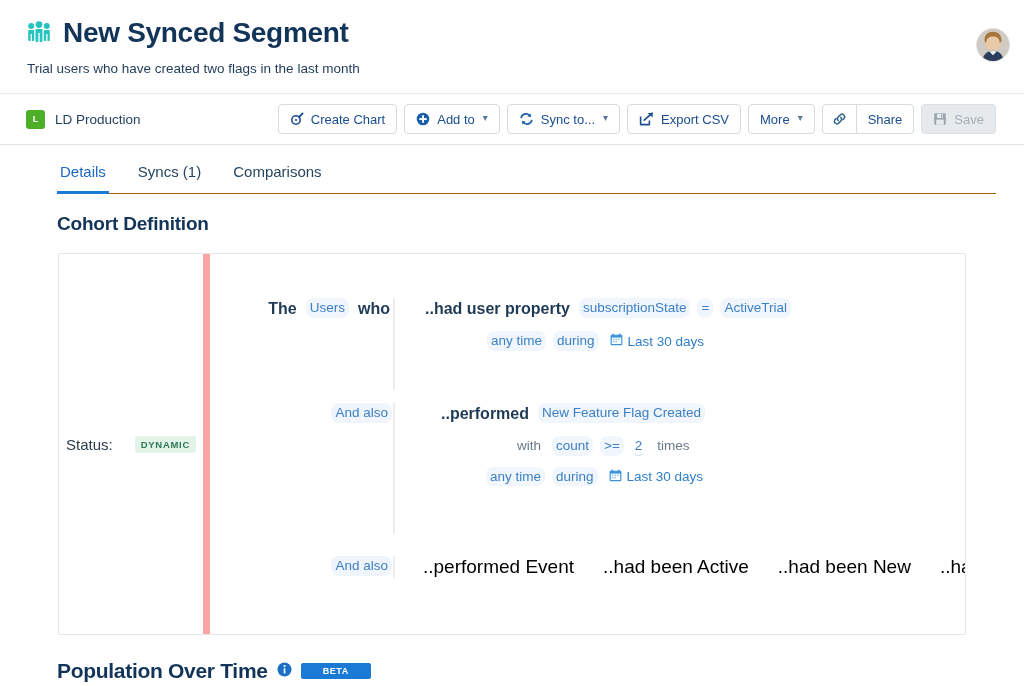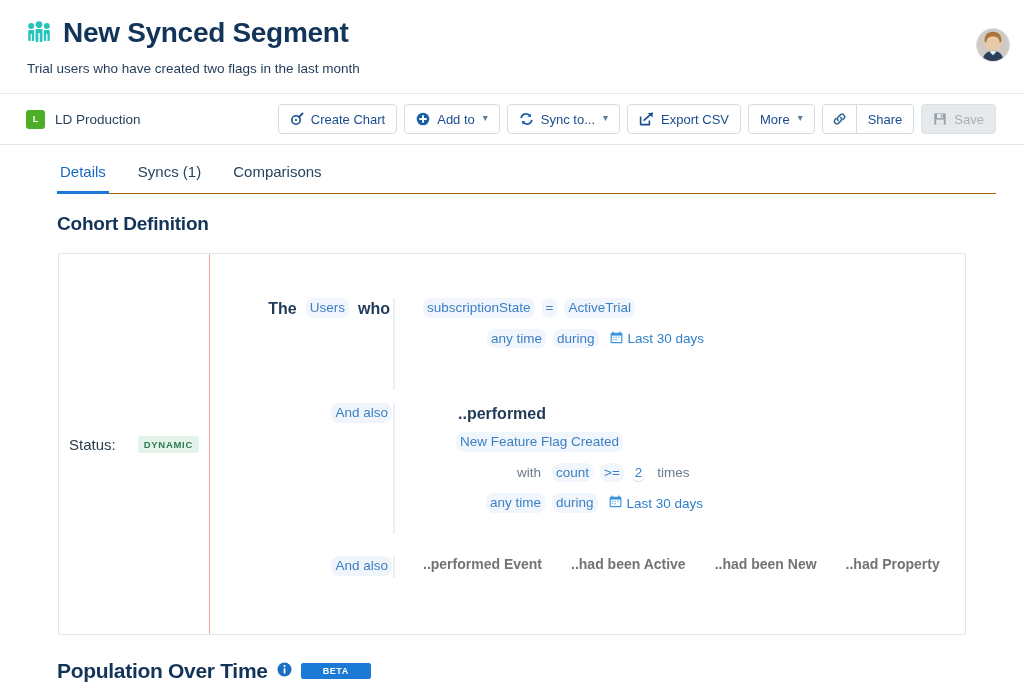--- a/index.html
+++ b/index.html
@@ -152,21 +152,21 @@
     width: 908px;
     height: 382px;
     border: 1px solid #e4e7ea;
     border-radius: 2px;
     display: flex;
     background: #fff;
   }
   .cohort-status {
     width: 151px;
     flex: none;
-    border-right: 1px solid #fca5a5;
+    border-right: 7px solid #fca5a5;
     display: flex;
     align-items: center;
     justify-content: center;
     gap: 22px;
   }
   .status-label { font-size: 15px; color: #2b3b4b; }
   .badge-dynamic {
     background: #e3f3ea;
     color: #2c7a52;
     font-size: 9.5px;
@@ -225,23 +225,23 @@
     color: #3c7fc4;
     border-bottom: 1px solid #cfe0f0;
     padding-bottom: 1px;
   }
   .tok-and { color: #3c7fc4; background: #eff5fb; }
   .tok-date { color: #2f7fc9; display: inline-flex; align-items: center; gap: 5px; }
   .cal { display: block; flex: none; }
 
   .options-row { display: flex; align-items: center; gap: 29px; white-space: nowrap; }
   .opt {
-    font-size: 14px;
-    color: #737373;
-    font-weight: bold;
+    font-size: 19px;
+    color: #000000;
+    font-weight: normal;
     cursor: pointer;
   }
 
   
   .bottom-heading {
     display: flex;
     align-items: center;
     gap: 9px;
     margin: 24px 0 0 57px;
   }
@@ -411,20 +411,21 @@
       <div class="clause-left">
         <div class="row">
           <span class="tok-strong">The</span>
           <span class="tok tok-blue">Users</span>
           <span class="tok-strong">who</span>
         </div>
       </div>
       <div class="divider" style="height:92px;"></div>
       <div class="clause-right">
         <div class="row">
+          <span class="tok-strong">..had user property</span>
           <span class="tok tok-blue">subscriptionState</span>
           <span class="tok tok-blue">=</span>
           <span class="tok tok-blue">ActiveTrial</span>
         </div>
         <div class="row" style="margin-left:64px;">
           <span class="tok tok-blue">any time</span>
           <span class="tok tok-blue">during</span>
           <span class="tok tok-date">
             <span class="cal">
               <svg width="13" height="13" viewBox="0 0 13 13">
@@ -448,21 +449,21 @@
     </div>
 
     <div class="clause" style="top:149px; left:0; right:0;">
       <div class="clause-left">
         <div class="row">
           <span class="tok tok-and">And also</span>
         </div>
       </div>
       <div class="divider" style="height:131px;"></div>
       <div class="clause-right">
-        <div class="row" style="margin-left:33px;flex-direction:column;">
+        <div class="row" style="margin-left:16px;">
           <span class="tok-strong">..performed</span>
           <span class="tok tok-blue">New Feature Flag Created</span>
         </div>
         <div class="row" style="margin-left:90px;">
           <span class="tok tok-muted-hl">with</span>
           <span class="tok tok-blue">count</span>
           <span class="tok tok-blue">&gt;=</span>
           <span class="tok tok-underline">2</span>
           <span class="tok tok-muted-hl">times</span>
         </div>

